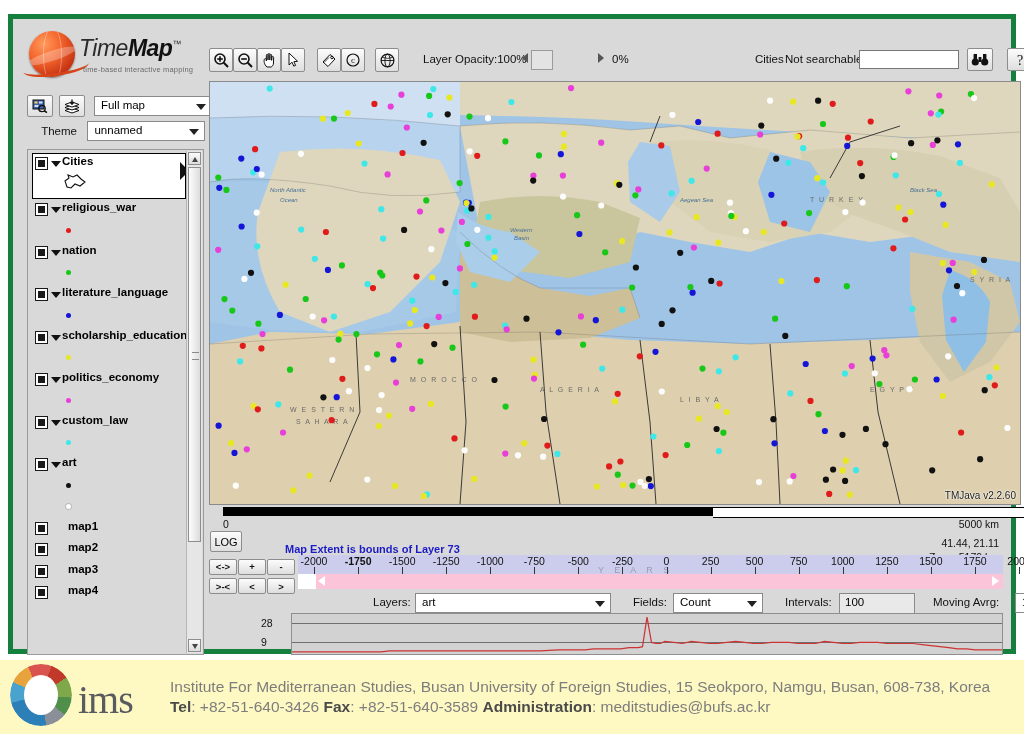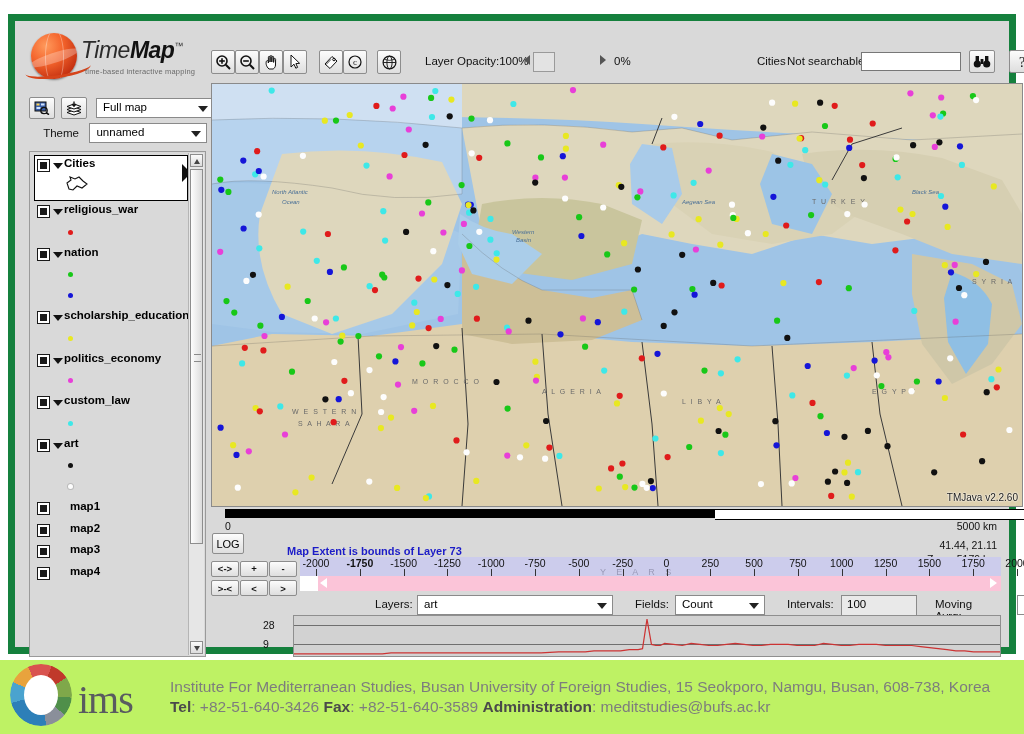--- a/index.html
+++ b/index.html
@@ -2,21 +2,21 @@
 <html><head>
 <meta charset="utf-8">
 <style>
   html,body{margin:0;padding:0;background:#ffffff;}
   body{width:1024px;height:734px;font-family:"Liberation Sans",sans-serif;overflow:hidden;}
 
   #app{position:relative;width:1024px;height:734px;}
 
   
   .frame{position:absolute;left:8px;top:14px;width:1008px;height:640px;background:#d9d9d9;
-         border:7px solid #15803d;box-sizing:border-box;}
+         border:5px solid #15803d;box-sizing:border-box;}
 
   
   .brand{position:absolute;left:10px;top:6px;width:178px;height:58px;}
   .brand .globe{position:absolute;left:6px;top:6px;width:46px;height:46px;border-radius:50%;
     background:radial-gradient(circle at 32% 28%, #ff9a5c 0%, #f4642c 38%, #c32f10 78%, #8e1d06 100%);
     box-shadow:0 1px 2px rgba(0,0,0,.45);overflow:hidden;}
   .brand .globe:before{content:"";position:absolute;left:-6%;top:44%;width:112%;height:22%;
     background:rgba(255,255,255,.28);transform:rotate(-18deg);border-radius:50%;}
   .brand .globe:after{content:"";position:absolute;left:30%;top:-8%;width:38%;height:116%;
     border:1px solid rgba(255,255,255,.35);border-radius:50%;}
@@ -115,21 +115,21 @@
   .bctl .txt{position:absolute;top:0;height:36px;background:#e9e9e9;border:1px solid #8a8a8a;box-sizing:border-box;}
   .bctl .txt span{position:absolute;left:5px;top:2px;font-size:11.5px;color:#000;}
 
   
   .chart{position:absolute;left:278px;top:594px;right:8px;height:42px;background:#d2d2d2;
          border:1px solid #8f8f8f;box-sizing:border-box;}
   .chart .grid{position:absolute;left:0;right:0;height:1px;background:#6f6f6f;}
   .ylab{position:absolute;font-size:10.5px;color:#111;text-align:left;width:28px;}
 
   
-  .footer{position:absolute;left:0;top:660px;width:1024px;height:74px;background:#bef264;}
+  .footer{position:absolute;left:0;top:660px;width:1024px;height:74px;background:#fef9c3;}
   .ims-logo{position:absolute;left:10px;top:4px;width:62px;height:62px;border-radius:50%;overflow:hidden;}
   .ims-ring{position:absolute;inset:0;border-radius:50%;
     background:conic-gradient(from 200deg,#2d7fb8 0deg,#2d7fb8 55deg,#4aa3cf 55deg,#4aa3cf 95deg,
       #e8a33d 95deg,#e8a33d 135deg,#d9534f 135deg,#d9534f 180deg,#c0392b 180deg,#c0392b 215deg,
       #7fa84a 215deg,#7fa84a 255deg,#4f8f4a 255deg,#4f8f4a 290deg,#8a8f9a 290deg,#8a8f9a 330deg,
       #2d7fb8 330deg,#2d7fb8 360deg);}
   .ims-ring:before{content:"";position:absolute;left:14px;top:11px;right:14px;bottom:11px;
     border-radius:50%;background:#fff;}
   .ims-word{position:absolute;left:78px;top:16px;font-size:40px;color:#595b60;font-family:"Liberation Serif",serif;letter-spacing:-1px;}
   .ftxt1{position:absolute;left:170px;top:18px;font-size:15.5px;color:#7d7d7d;}
@@ -205,20 +205,25 @@
           <div class="legend">
             <span class="dot" style="background: rgb(224, 27, 27);"></span>
           </div>
           <div class="lrow">
             <span class="chk"></span>
             <span class="tri"></span>
             <span class="nm">nation</span>
           </div>
           <div class="legend">
             <span class="dot" style="background: rgb(24, 200, 24);"></span>
+          </div>
+          <div class="lrow">
+            <span class="chk"></span>
+            <span class="tri"></span>
+            <span class="nm">literature_language</span>
           </div>
           <div class="legend">
             <span class="dot" style="background: rgb(21, 21, 216);"></span>
           </div>
           <div class="lrow">
             <span class="chk"></span>
             <span class="tri"></span>
             <span class="nm">scholarship_education</span>
           </div>
           <div class="legend">

